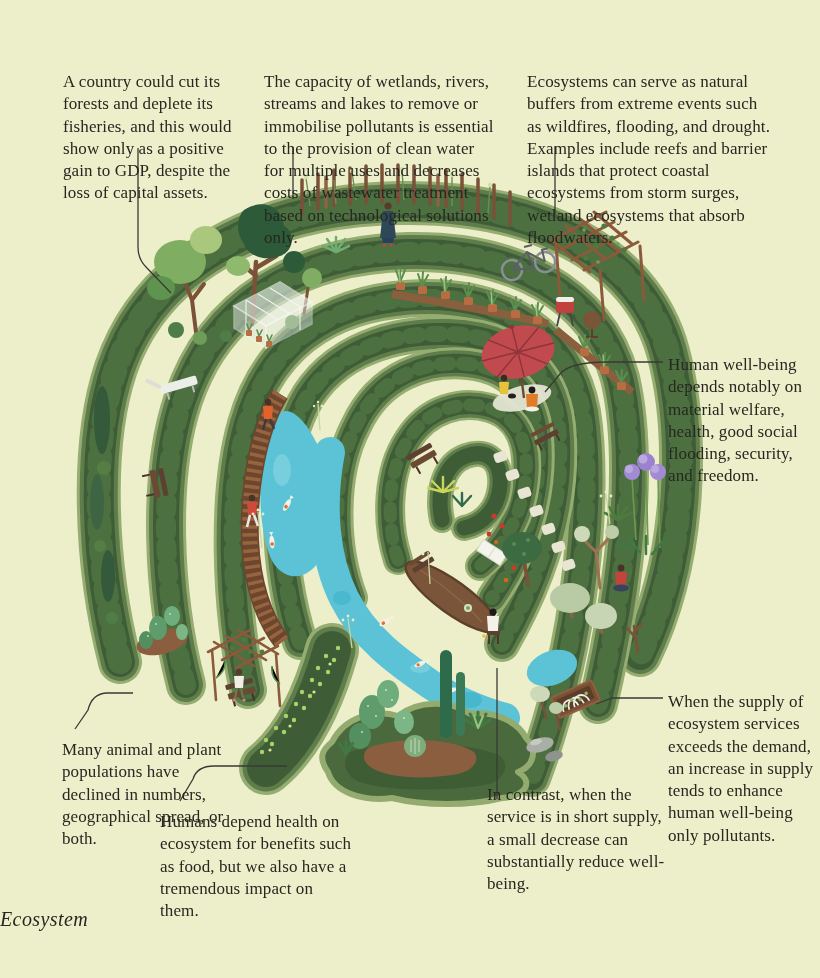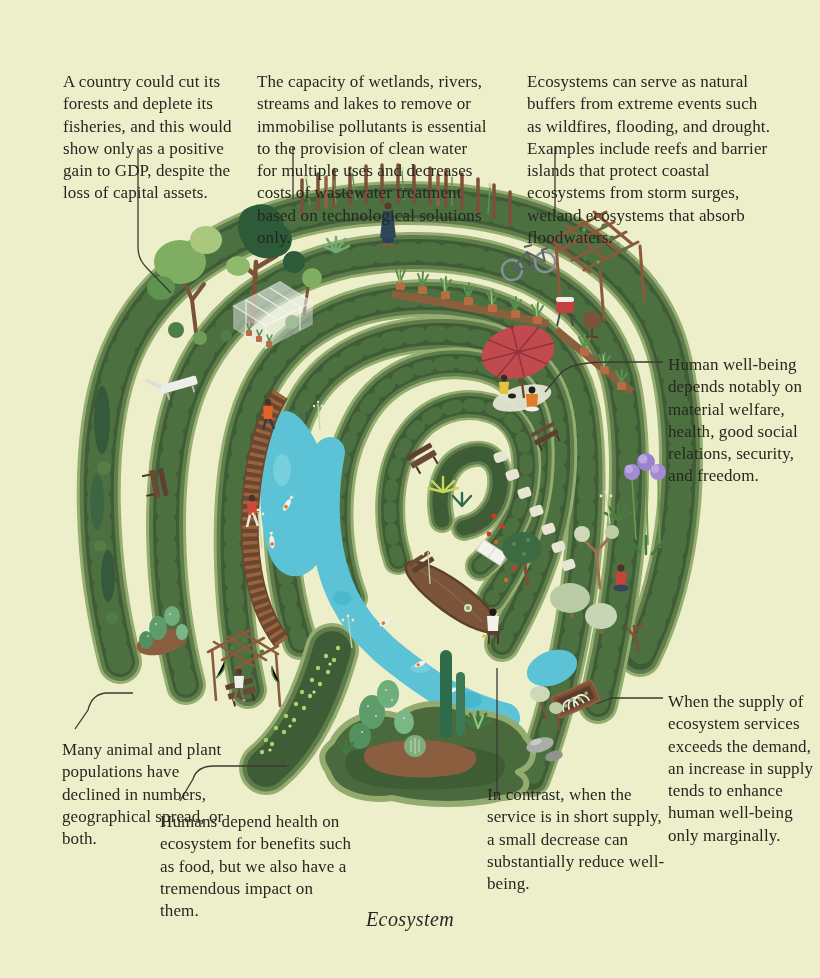--- a/index.html
+++ b/index.html
@@ -6,21 +6,21 @@
     --background:#edefcb; --ink:#262720; --leader-line:#3a3a33;
     --ridge-edge:#96ad72; --ridge-mid:#5e7d4a; --ridge-dark:#3e5d37; --ridge-moss:#4f7243;
     --water:#5cc2d6; --wood:#8a5a3a; --wood-dark:#5d4030; --terracotta:#b96c42;
     --accent-red:#c04a4e; --accent-orange:#e2622b; --accent-yellow:#e8c23c; --purple:#9b82cf;
   }
   html,body{margin:0;padding:0}
   body{width:820px;height:978px;position:relative;overflow:hidden;
        background:var(--background);color:var(--ink);
        font-family:"Liberation Serif","DejaVu Serif",serif;}
   .note{position:absolute;font-size:17px;line-height:1.31;letter-spacing:.1px}
-  #title{position:absolute;left:0;right:0;top:908px;text-align:center;
+  #title{position:absolute;left:0;right:0;top:908px;
          font-style:italic;font-size:20px;letter-spacing:.4px}
   svg{position:absolute;left:0;top:0}
   use{fill:none;stroke-linecap:round;stroke-linejoin:round}
   .edge{stroke:var(--ridge-edge)} .mid{stroke:var(--ridge-mid)} .dark{stroke:var(--ridge-dark)}
   .moss{stroke:var(--ridge-moss);stroke-dasharray:9 13;opacity:.9}
   .leader{fill:none;stroke:var(--leader-line);stroke-width:1.3}
   .water{fill:var(--water)}
   .trunk{stroke:#7b5138;fill:none;stroke-linecap:round}
 </style>
 </head>
@@ -556,21 +556,21 @@
     <path class="leader" d="M555,147 V214"></path>
     <path class="leader" d="M663,362 L607,362 Q570,362 560,374 L545,392"></path>
     <path class="leader" d="M663,698 L612,698 L596,704"></path>
     <path class="leader" d="M75,729 L88,710 Q92,694 106,693 L133,693"></path>
     <path class="leader" d="M180,801 L193,779 Q197,766 214,766 L287,766"></path>
     <path class="leader" d="M497,799 V668"></path>
   </g>
 </svg>
 
 <div class="note" style="left:63px;top:71px;width:176px">A country could cut its forests and deplete its fisheries, and this would show only as a positive gain to GDP, despite the loss of capital assets.</div>
-<div class="note" style="left:257px;top:71px;width:234px">The capacity of wetlands, rivers, streams and lakes to remove or immobilise pollutants is essential to the provision of clean water for multiple uses and decreases costs of wastewater treatment based on technological solutions only.</div>
+<div class="note" style="left:264px;top:71px;width:234px">The capacity of wetlands, rivers, streams and lakes to remove or immobilise pollutants is essential to the provision of clean water for multiple uses and decreases costs of wastewater treatment based on technological solutions only.</div>
 <div class="note" style="left:527px;top:71px;width:243px">Ecosystems can serve as natural buffers from extreme events such as wildfires, flooding, and drought. Examples include reefs and barrier islands that protect coastal ecosystems from storm surges, wetland ecosystems that absorb floodwaters.</div>
-<div class="note" style="left:668px;top:354px;width:146px">Human well-being depends notably on material welfare, health, good social relations, security, and freedom.</div>
-<div class="note" style="left:668px;top:691px;width:152px">When the supply of ecosystem services exceeds the demand, an increase in supply tends to enhance human well-being only marginally.</div>
+<div class="note" style="left:668px;top:354px;width:146px">Human well-being depends notably on material welfare, health, good social flooding, security, and freedom.</div>
+<div class="note" style="left:668px;top:691px;width:152px">When the supply of ecosystem services exceeds the demand, an increase in supply tends to enhance human well-being only pollutants.</div>
 <div class="note" style="left:62px;top:739px;width:170px">Many animal and plant populations have declined in numbers, geographical spread, or both.</div>
 <div class="note" style="left:160px;top:811px;width:192px">Humans depend health on ecosystem for benefits such as food, but we also have a tremendous impact on them.</div>
 <div class="note" style="left:487px;top:784px;width:180px">In contrast, when the service is in short supply, a small decrease can substantially reduce well-being.</div>
 
 <div id="title">Ecosystem</div>
 
 </body></html>

